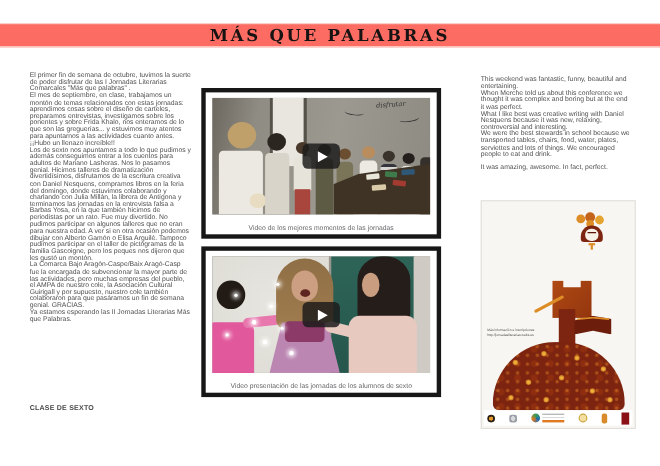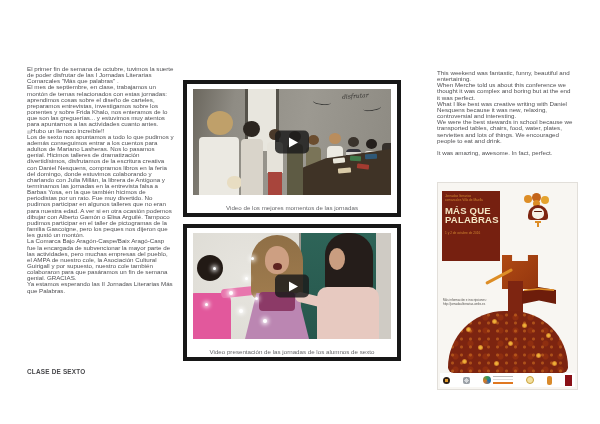--- a/index.html
+++ b/index.html
@@ -98,20 +98,23 @@
            display:flex;align-items:center;justify-content:space-between;padding:0 3px;}
   .lg{flex:none;}
 
   .dec{position:absolute;}
 </style>
 </head>
 <body>
 
 <div class="page">
 
+  <div class="banner">
+    <h1>MÁS QUE PALABRAS</h1>
+  </div>
 
   <div class="col col-left">
     <p>El primer fin de semana de octubre, tuvimos la suerte de poder disfrutar de las I Jornadas Literarias Comarcales "Más que palabras" .</p>
     <p>El mes de septiembre, en clase, trabajamos un montón de temas relacionados con estas jornadas: aprendimos cosas sobre el diseño de carteles, preparamos entrevistas, investigamos sobre los ponentes y sobre Frida Khalo, nos enteramos de lo que son las greguerías... y estuvimos muy atentos para apuntarnos a las actividades cuanto antes.  ¡¡Hubo un llenazo increíble!!</p>
     <p>Los de sexto nos apuntamos a todo lo que pudimos y además conseguimos entrar a los cuentos para adultos de Mariano Lasheras. Nos lo pasamos genial.  Hicimos talleres de dramatización divertidísimos, disfrutamos de la escritura creativa con Daniel Nesquens, compramos libros en la feria del domingo, donde estuvimos colaborando y charlando con Julia Millán, la librera de Antígona y terminamos las jornadas en la entrevista falsa a Barbas Yosa, en la que también hicimos de periodistas por un rato.  Fue muy divertido.  No pudimos participar en algunos talleres que no eran para nuestra edad.  A ver si en otra ocasión podemos dibujar con Alberto Gamón o Elisa Arguilé. Tampoco pudimos participar en el taller de pictogramas de la familia Gascoigne, pero los peques nos dijeron que les gustó un montón.</p>
     <p>La Comarca Bajo Aragón-Caspe/Baix Aragó-Casp fue la encargada de subvencionar la mayor parte de las actividades, pero muchas empresas del pueblo, el AMPA de nuestro cole, la Asociación Cultural Guirigall y por supuesto, nuestro cole también colaboraron para que pasáramos un fin de semana genial.  GRACIAS.</p>
     <p>Ya estamos esperando las II Jornadas Literarias Más que Palabras.</p>
   </div>
   <div class="signature">CLASE DE SEXTO</div>
 
@@ -215,29 +218,20 @@
       <span class="sparkle" style="left:58px;top:24px;width:3px;height:3px;"></span>
 
       <div class="play">
           <span class="tri"></span>
         </div>
     </div>
     <div class="vcaption">Video presentación de las jornadas de los alumnos de sexto</div>
   </div>
 
   <div class="poster">
-    <div class="p-block">
-      <div class="p-kicker">Jornadas literarias</div>
-      <div class="p-kicker">comarcales Villa de Maella</div>
-      <div class="p-title">
-        <div>MÁS QUE</div>
-        <div>PALABRAS</div>
-      </div>
-      <div class="p-date">1 y 2 de octubre de 2016</div>
-    </div>
 
     <div class="frida">
       <span class="fl" style="left:2px;top:2px;width:8px;height:8px;background:#dd8d26;"></span>
       <span class="fl" style="left:10px;top:0;width:9px;height:9px;background:#c3641a;"></span>
       <span class="fl" style="left:19px;top:3px;width:8px;height:8px;background:#e5a32f;"></span>
       <span class="fl" style="left:11px;top:7px;width:7px;height:7px;background:#dd8d26;"></span>
       <span class="f-hair"></span>
       <span class="f-face"></span>
       <span class="f-brow"></span>
       <span class="f-neck"></span>

